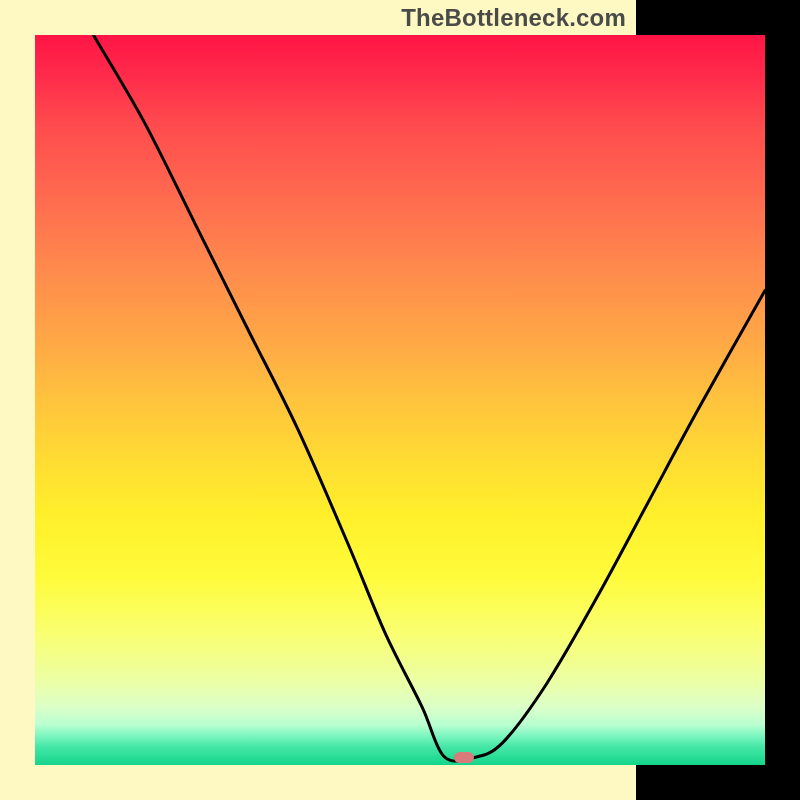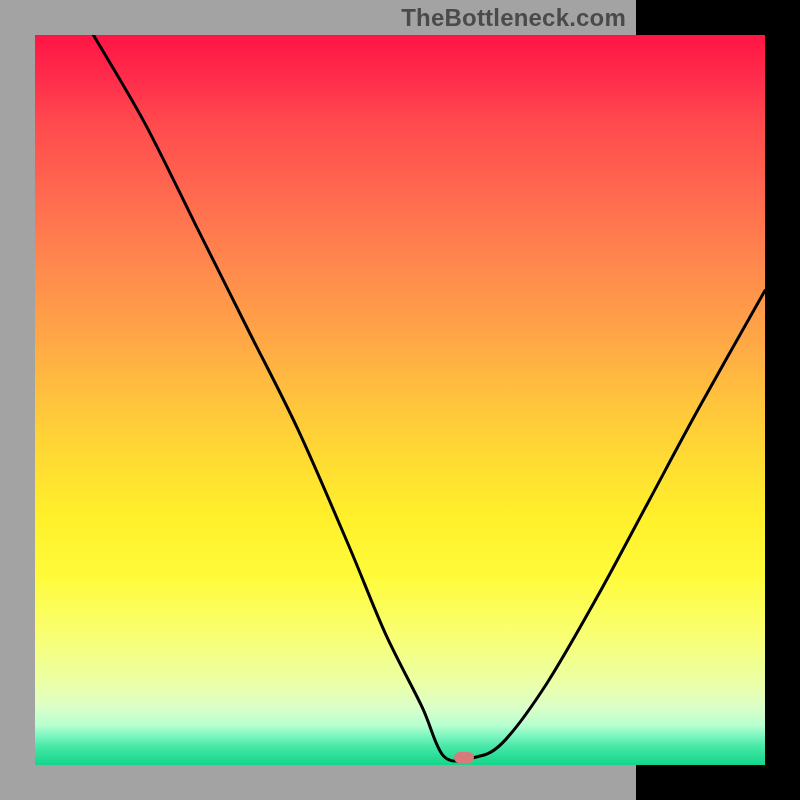--- a/index.html
+++ b/index.html
@@ -7,21 +7,21 @@
     padding: 0;
     width: 800px;
     height: 800px;
     background: #000;
     font-family: Arial, Helvetica, sans-serif;
   }
   .frame {
     position: relative;
     width: 636px;
     height: 800px;
-    background: #a3a3a3;
+    background: #fef9c3;
   }
   .watermark {
     position: absolute;
     top: 4px;
     right: 10px;
     color: #4a4a4a;
     font-size: 24px;
     font-weight: 600;
     letter-spacing: 0.2px;
     user-select: none;

